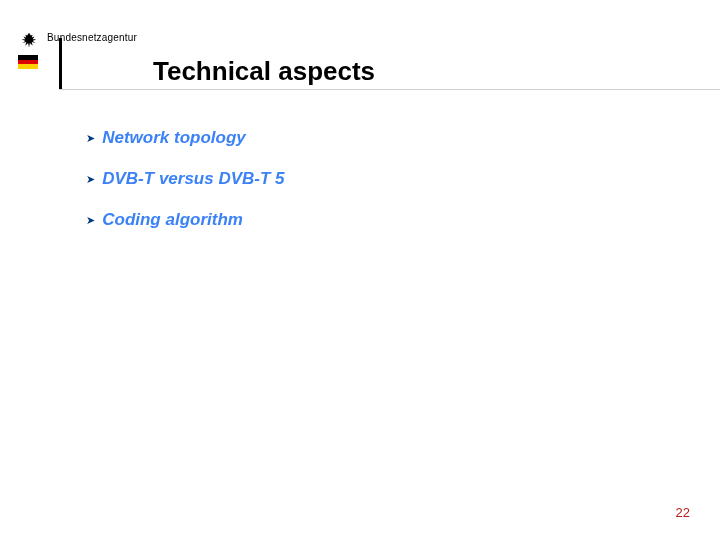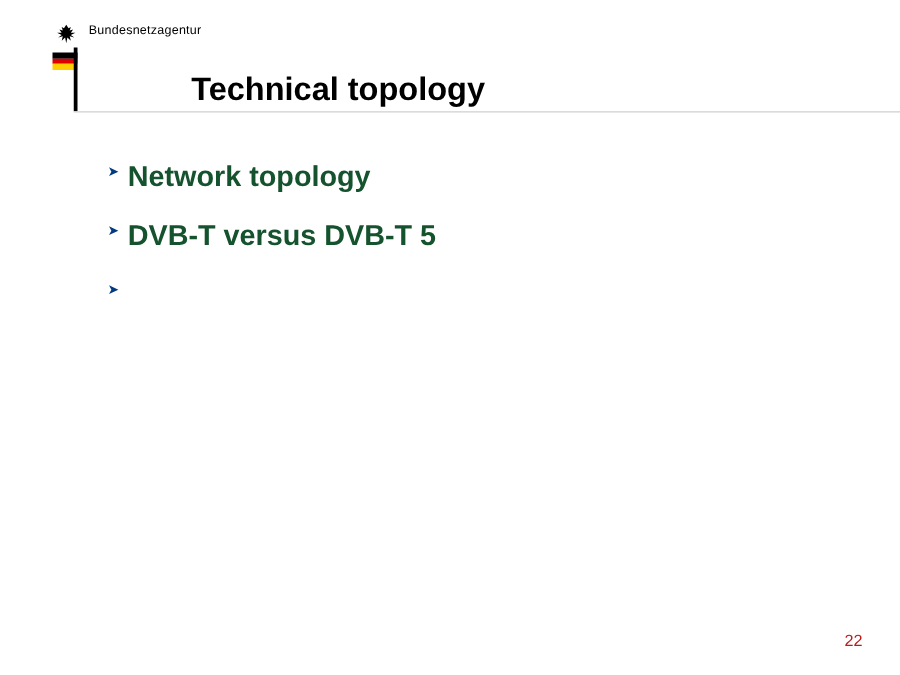--- a/index.html
+++ b/index.html
@@ -14,25 +14,24 @@
   }
   .slide {
     position: relative;
     width: 720px;
     height: 540px;
   }
 
   
   .header {
     position: absolute;
-    top: 4px;
+    top: 17px;
     left: 0;
     right: 0;
     height: 60px;
-    margin-left: 24px;
   }
   .eagle-wrap {
     position: absolute;
     left: 18px;
     top: 14px;
     width: 22px;
     height: 22px;
   }
   .org-name {
     position: absolute;
@@ -96,23 +95,24 @@
     align-items: flex-start;
     margin-bottom: 20px;
   }
   .bullet .marker {
     color: #003a80;
     font-size: 11px;
     line-height: 21px;
     margin-right: 7px;
   }
   .bullet .text {
-    font-size: 23px;
+    font-size: 17px;
     font-weight: bold;
-    color: #14532d;
+    color: #3b82f6;
+    font-style: italic;
   }
 
   .page-num {
     position: absolute;
     right: 30px;
     bottom: 20px;
     font-size: 13px;
     color: #b91c1c;
   }
 </style>
@@ -129,31 +129,32 @@
     </div>
     <div class="org-name">Bundesnetzagentur</div>
     <div class="flag">
       <div class="blk"></div>
         <div class="red"></div>
         <div class="gld"></div>
     </div>
   </div>
 
   <div class="vbar"></div>
-  <div class="title">Technical topology</div>
+  <div class="title">Technical aspects</div>
   <div class="hline"></div>
 
   <div class="content">
     <div class="bullet">
       <span class="marker">➤</span>
       <span class="text">Network topology</span>
     </div>
     <div class="bullet">
       <span class="marker">➤</span>
       <span class="text">DVB-T versus DVB-T 5</span>
     </div>
     <div class="bullet">
       <span class="marker">➤</span>
+      <span class="text">Coding algorithm</span>
     </div>
   </div>
 
   <div class="page-num">22</div>
 </div>
 
 </body></html>

